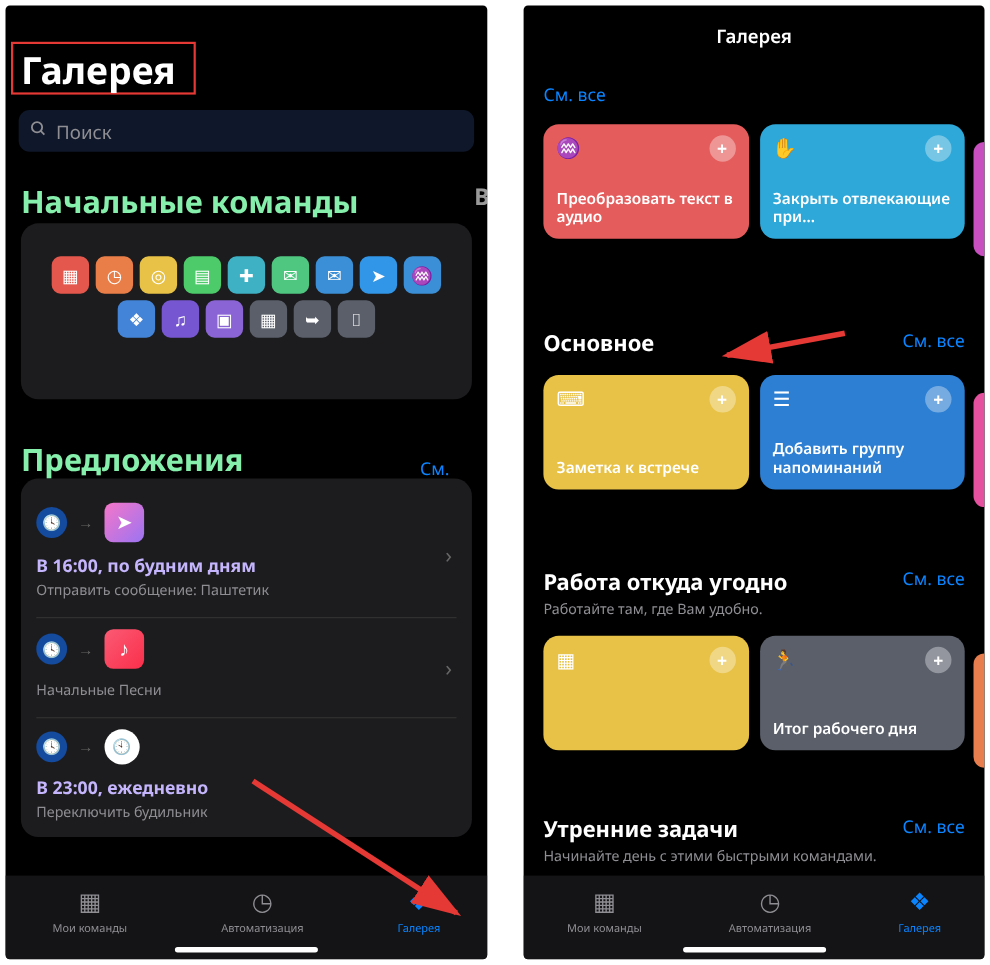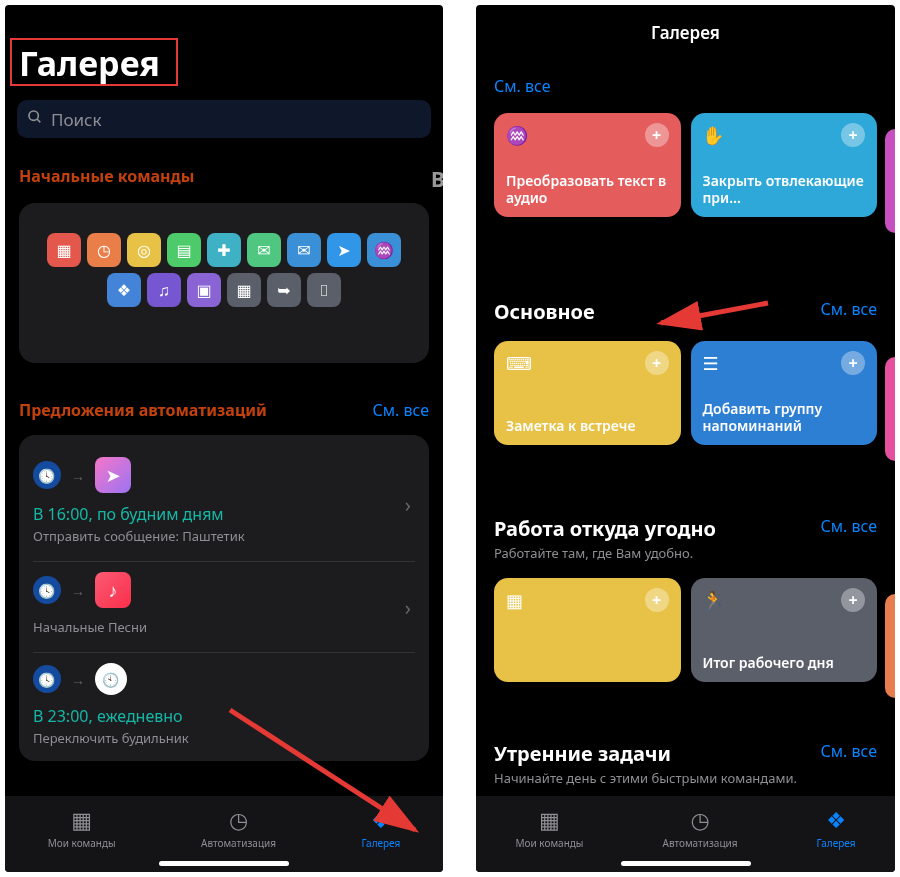--- a/index.html
+++ b/index.html
@@ -8,40 +8,40 @@
   .phone-left { left: 5px; top: 5px; width: 438px; height: 867px; border-radius: 4px; }
   .phone-right { left: 476px; top: 5px; width: 419px; height: 867px; border-radius: 4px; }
 
   
   .title-highlight { position: absolute; top: 33px; left: 5px; width: 168px; height: 48px; border: 2px solid #e53935; }
   .big-title { position: absolute; top: 35px; left: 14px; color: #fff; font-size: 34px; font-weight: 700; }
   .search-bar { position: absolute; top: 95px; left: 12px; right: 12px; height: 38px; background: #0f172a; border-radius: 10px; display: flex; align-items: center; padding: 0 10px; gap: 8px; }
   .search-icon { color: #8e8e93; font-size: 16px; }
   .search-ph { color: #8e8e93; font-size: 17px; }
 
-  .section-title { color: #c2410c; font-size: 16px; font-weight: 700; }
+  .section-title { color: #86efac; font-size: 28px; font-weight: 700; }
   .section-nc { position: absolute; top: 160px; left: 14px; }
   .nc-next { position: absolute; top: 160px; right: -2px; color: #fff; font-size: 21px; font-weight: 700; opacity: .6;}
 
   .card-starter { position: absolute; top: 198px; left: 14px; right: 14px; height: 160px; background: #1c1c1e; border-radius: 16px; padding: 30px 18px 12px; }
   .icon-grid { display: flex; flex-wrap: wrap; gap: 6px; justify-content: center; }
   .ig { width: 34px; height: 34px; border-radius: 8px; display: flex; align-items: center; justify-content: center; color: #fff; font-size: 16px; }
 
   .section-row { position: absolute; display: flex; justify-content: space-between; align-items: center; left: 14px; right: 14px; }
   .see-all { color: #0a84ff; font-size: 16px; }
   .sec-auto { top: 394px; }
 
   .auto-list { position: absolute; top: 430px; left: 14px; right: 14px; background: #1c1c1e; border-radius: 16px; padding: 12px 14px 8px; }
   .auto-row { position: relative; padding: 10px 0 16px; border-bottom: 1px solid #333; }
   .auto-row:last-child { border-bottom: none; padding-bottom: 6px; }
   .auto-icons { display: flex; align-items: center; gap: 10px; margin-bottom: 10px; }
   .circ { width: 28px; height: 28px; border-radius: 50%; display: flex; align-items: center; justify-content: center; font-size: 14px; }
   .arr-small { color: #666; font-size: 14px; }
   .app-sq { width: 36px; height: 36px; border-radius: 8px; display: flex; align-items: center; justify-content: center; color: #fff; font-size: 18px; }
-  .auto-title { color: #14b8a6; font-size: 16px; font-weight: 400; }
+  .auto-title { color: #c4b5fd; font-size: 16px; font-weight: 700; }
   .auto-sub { color: #8e8e93; font-size: 13px; margin-top: 2px; }
   .chev { position: absolute; right: 4px; top: 50%; transform: translateY(-50%); color: #666; font-size: 20px; }
 
   .tabbar { position: absolute; bottom: 0; left: 0; right: 0; height: 76px; background: #141416; display: flex; justify-content: space-around; align-items: flex-start; padding-top: 8px; }
   .tab { display: flex; flex-direction: column; align-items: center; gap: 2px; color: #8e8e93; font-size: 10px; }
   .tab.active { color: #0a84ff; }
   .tab-icon { font-size: 22px; }
   .home-ind { position: absolute; bottom: 6px; left: 50%; transform: translateX(-50%); width: 130px; height: 5px; background: #fff; border-radius: 3px; }
 
   

